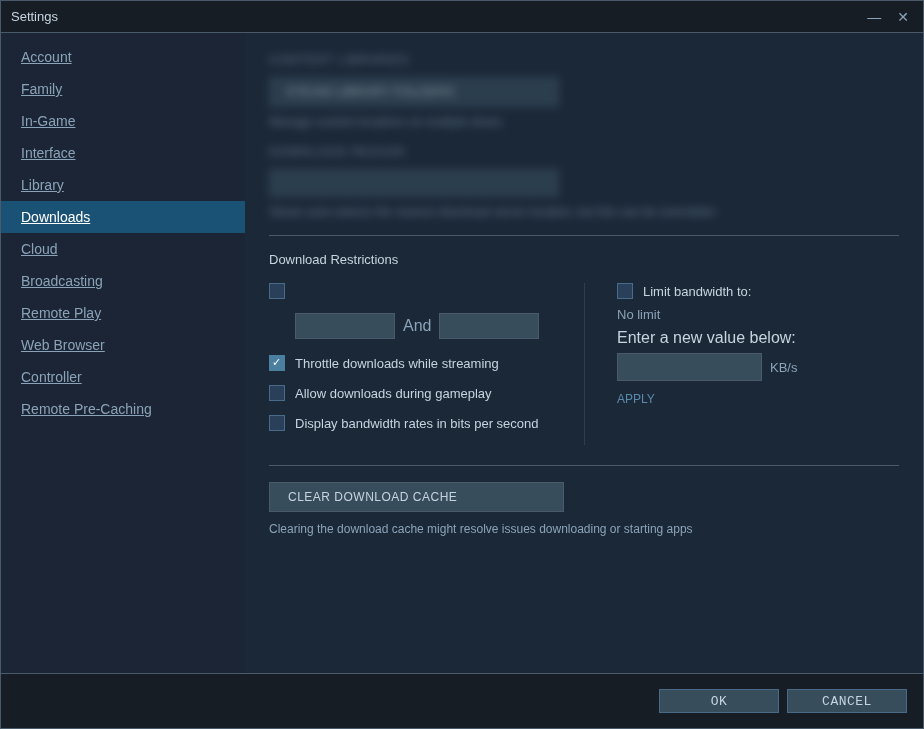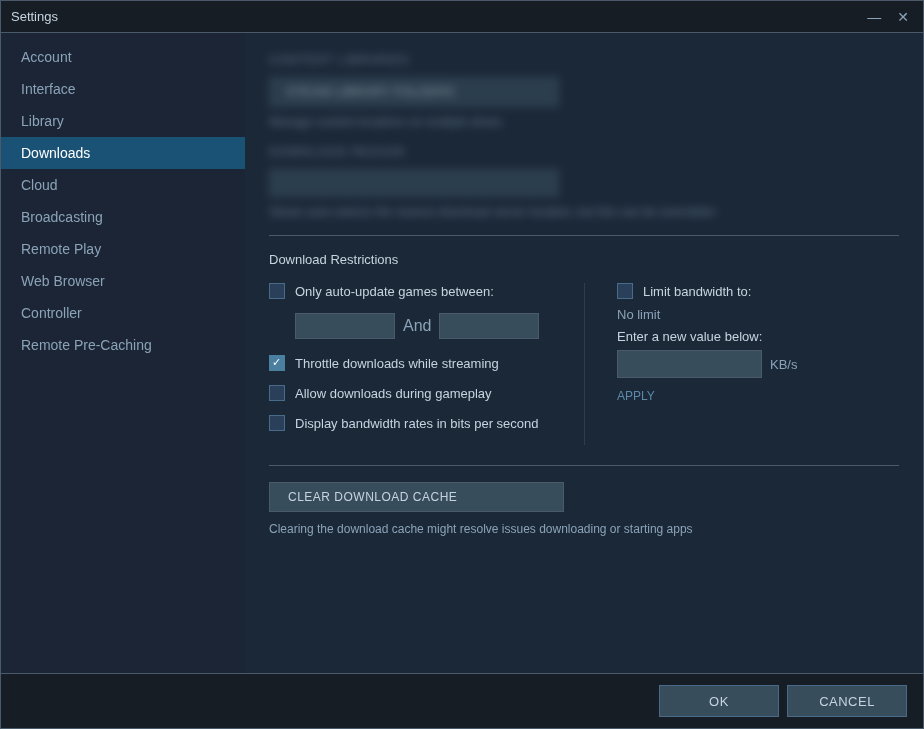--- a/index.html
+++ b/index.html
@@ -65,20 +65,21 @@
       background: #1b2535;
       flex-shrink: 0;
       padding-top: 8px;
     }
 
     .sidebar-item {
       padding: 8px 20px;
       cursor: pointer;
       color: #8ba3b8;
       font-size: 14px;
+      text-decoration: underline;
     }
 
     .sidebar-item.active {
       background: #1a5276;
       color: #fff;
     }
 
     
     .main {
       flex: 1;
@@ -227,21 +228,21 @@
     }
 
     .no-limit {
       color: #8ba3b8;
       font-size: 13px;
       margin-bottom: 7px;
     }
 
     .enter-value {
       color: #c6d4df;
-      font-size: 13px;
+      font-size: 16px;
       margin-bottom: 6px;
     }
 
     .kb-row {
       display: flex;
       align-items: center;
       gap: 8px;
       margin-bottom: 10px;
     }
 
@@ -303,29 +304,30 @@
       border-top: 1px solid #4a5a6a;
       display: flex;
       align-items: center;
       justify-content: flex-end;
       padding: 0 16px;
       gap: 8px;
       flex-shrink: 0;
     }
 
     .footer-btn {
-      height: 32px;
+      height: 24px;
       min-width: 120px;
       background: #374d5c;
       border: 1px solid #4a6a8a;
       color: #c6d4df;
       font-size: 13px;
       cursor: pointer;
       text-transform: uppercase;
       letter-spacing: 0.5px;
+      font-family: Liberation Mono, monospace;
     }
 
     .footer-btn.ok {
       background: #374d5c;
     }
 
     .footer-btn.cancel {
       background: #374d5c;
     }
   </style>
@@ -339,20 +341,22 @@
     <div class="title-bar-controls">
       <button class="title-bar-btn">—</button>
       <button class="title-bar-btn">✕</button>
     </div>
   </div>
 
   <div class="content">
 
     <div class="sidebar">
       <div class="sidebar-item">Account</div>
+      <div class="sidebar-item">Family</div>
+      <div class="sidebar-item">In-Game</div>
       <div class="sidebar-item">Interface</div>
       <div class="sidebar-item">Library</div>
       <div class="sidebar-item active">Downloads</div>
       <div class="sidebar-item">Cloud</div>
       <div class="sidebar-item">Broadcasting</div>
       <div class="sidebar-item">Remote Play</div>
       <div class="sidebar-item">Web Browser</div>
       <div class="sidebar-item">Controller</div>
       <div class="sidebar-item">Remote Pre-Caching</div>
     </div>
@@ -372,21 +376,20 @@
 
       <div class="restrictions-section">
         <div class="restrictions-title">Download Restrictions</div>
 
         <div class="restrictions-grid">
 
           <div class="left-col">
 
             <div class="checkbox-row">
               <input type="checkbox" id="auto-update" style="">
-              <label for="auto-update">Only auto-update games between:</label>
             </div>
             <div class="time-row">
               <input type="text" class="time-input" style="">
               <span class="and-label">And</span>
               <input type="text" class="time-input" style="">
             </div>
 
             <div class="checkbox-row">
               <input type="checkbox" id="throttle" checked="" style="">
               <label for="throttle">Throttle downloads while streaming</label>

